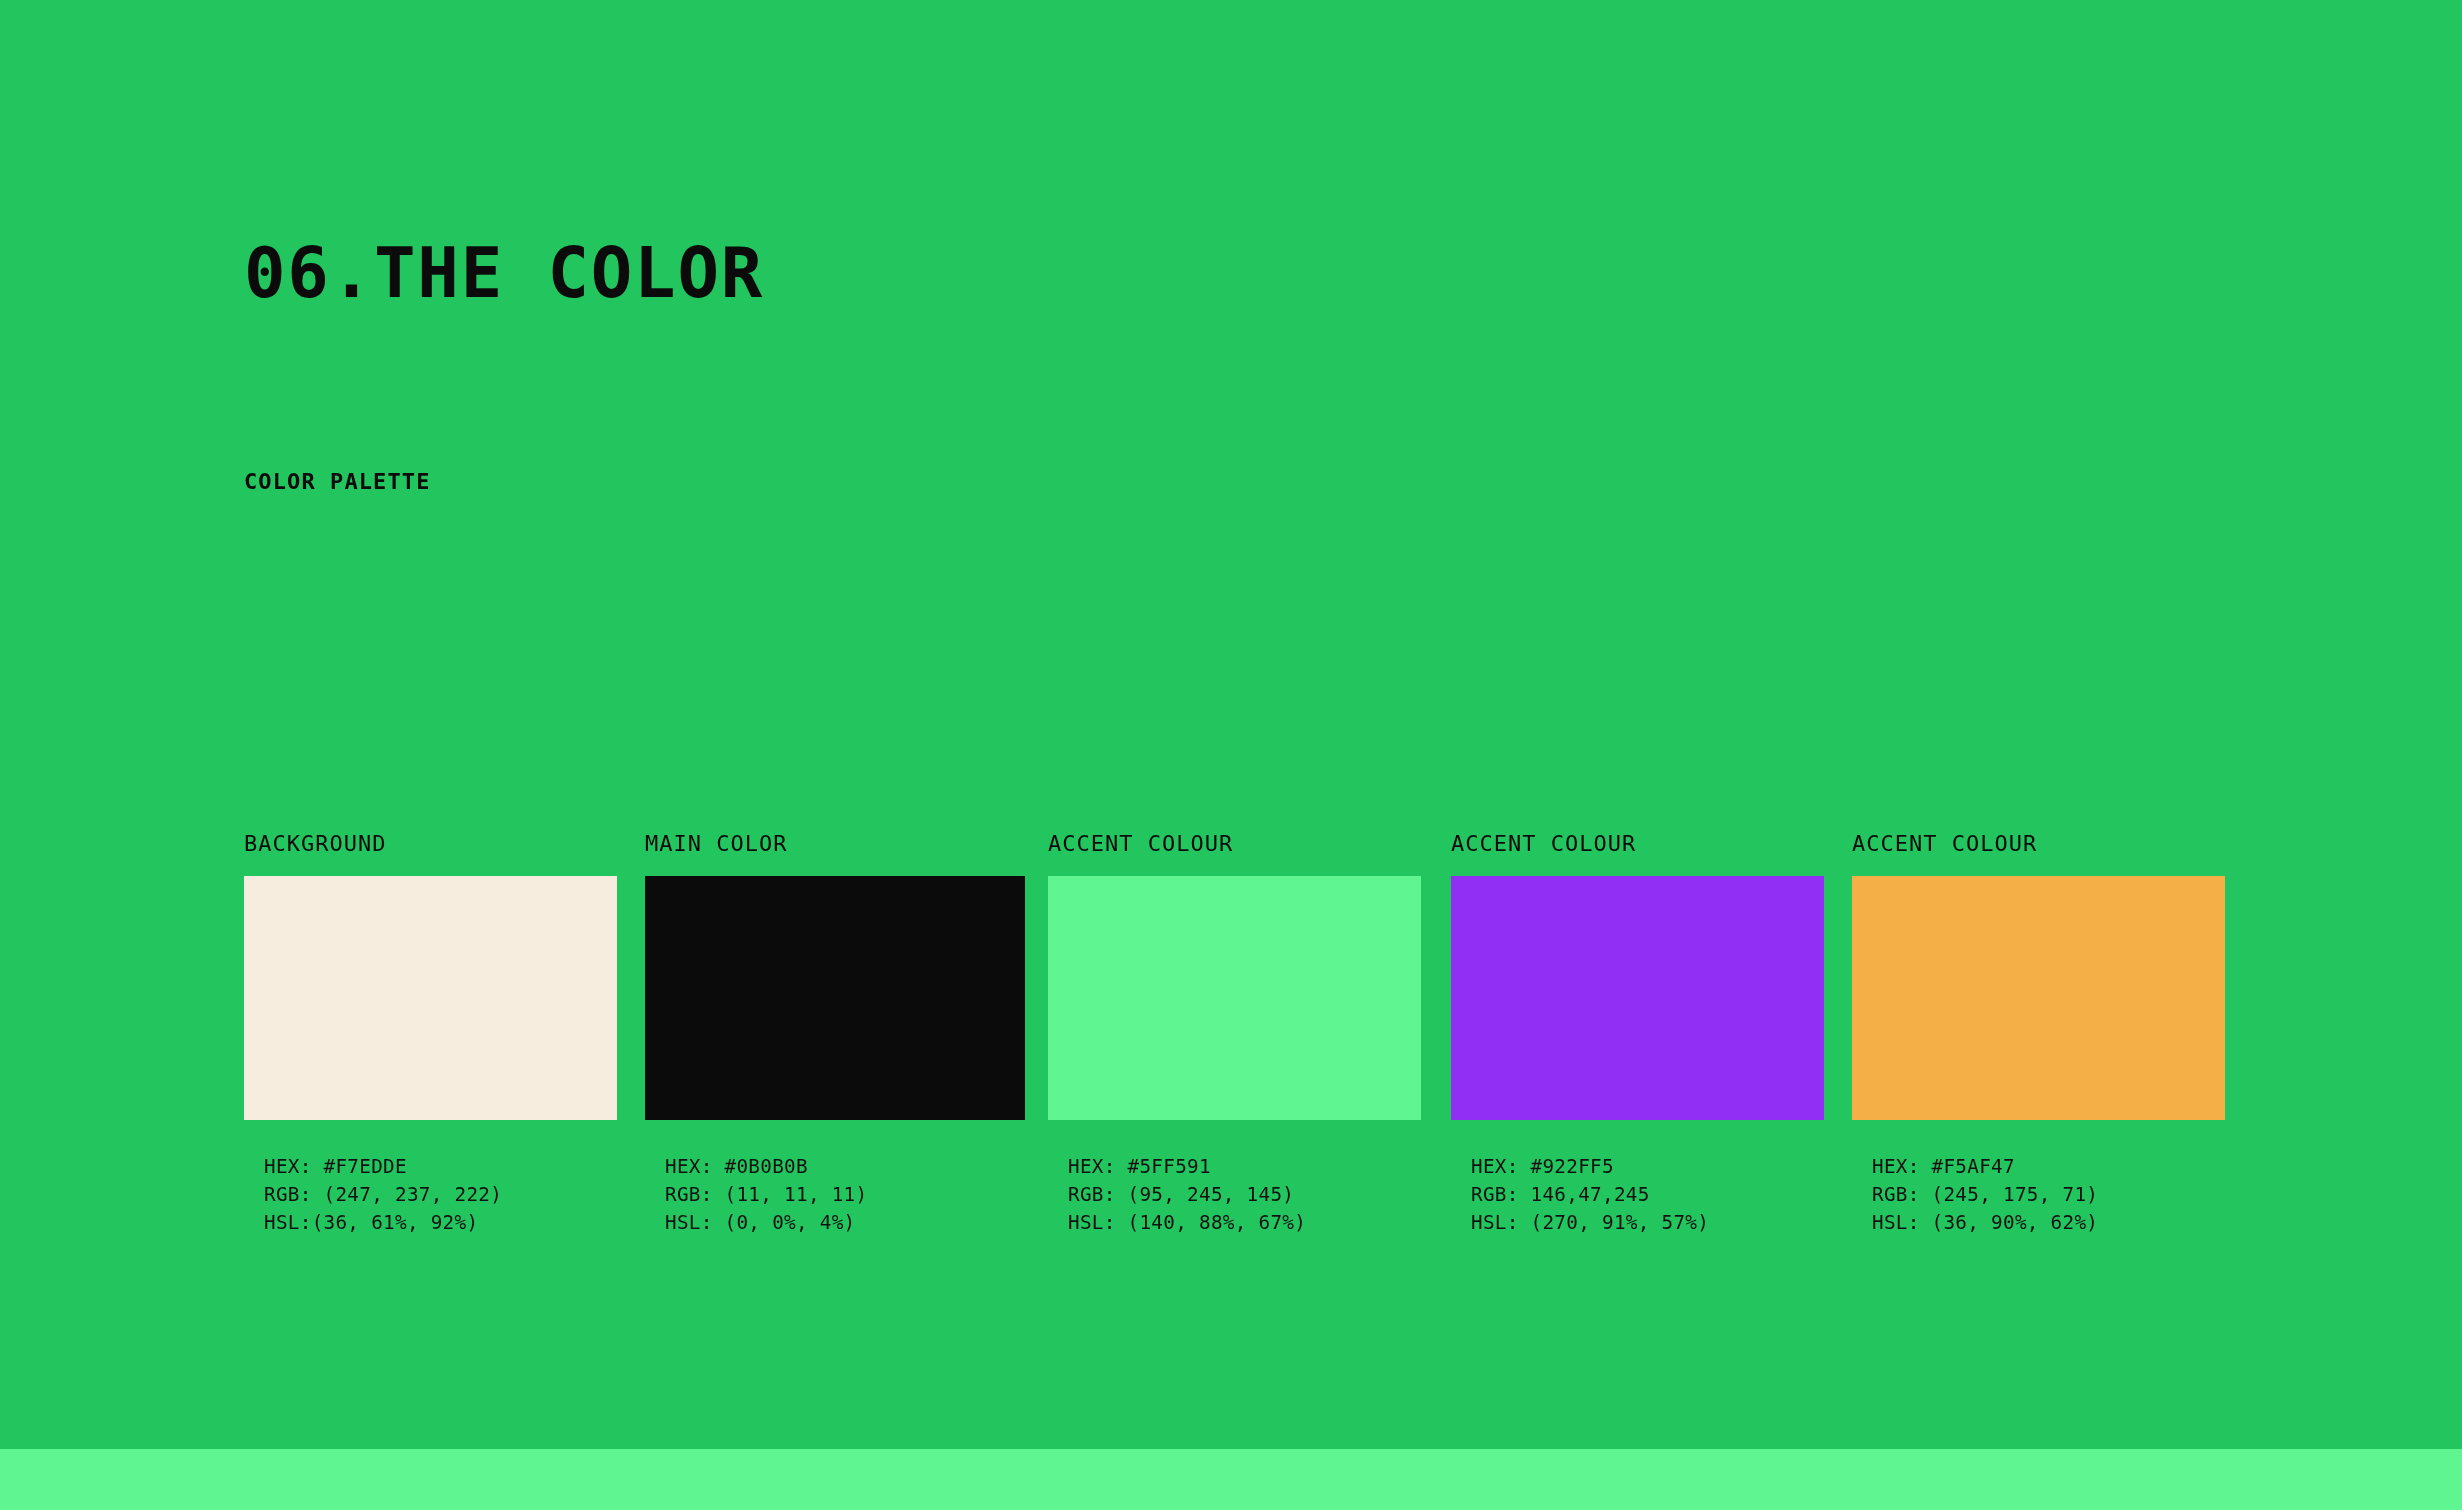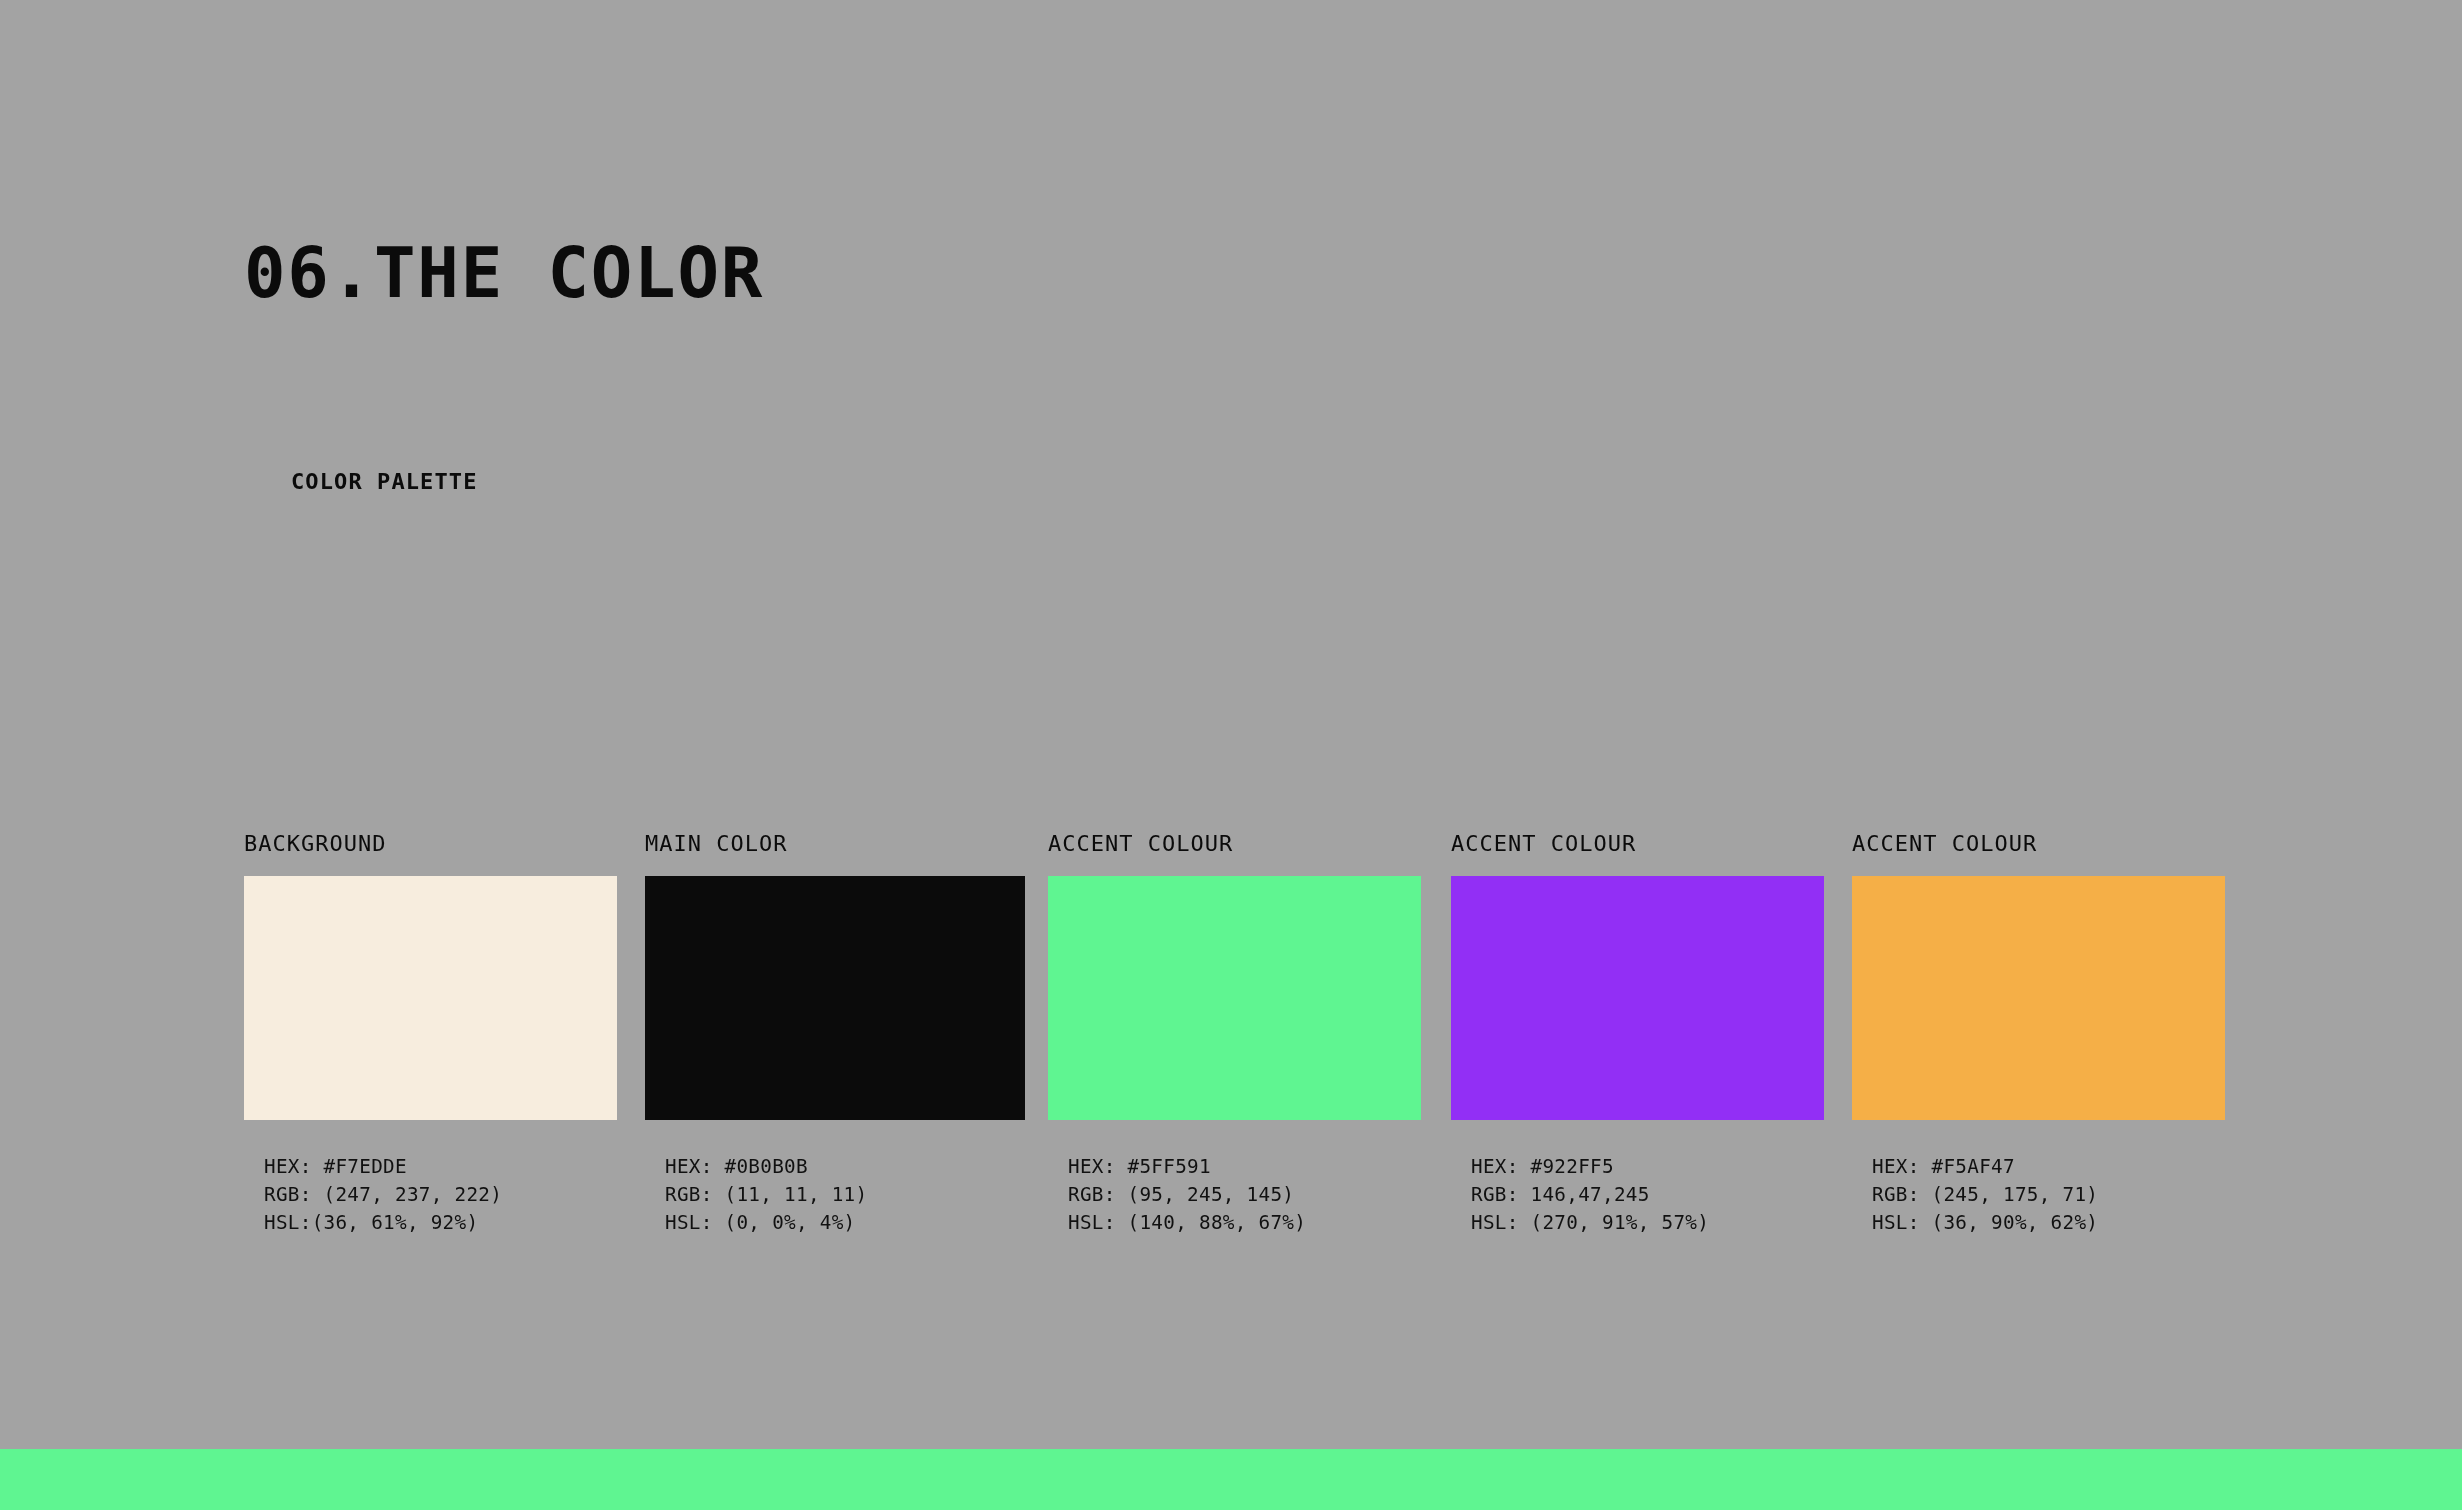--- a/index.html
+++ b/index.html
@@ -44,21 +44,20 @@
     position: absolute;
     left: 244px;
     top: 469px;
     font-family: "DejaVu Sans Mono", "Liberation Mono", monospace;
     font-weight: 700;
     font-size: 22px;
     line-height: 26px;
     letter-spacing: 1.1px;
     color: #0b0b0b;
     white-space: pre;
-    margin-left: 47px;
   }
 
   
   .body-copy {
     position: absolute;
     left: 244px;
     top: 550px;
     width: 1134px;
     font-family: "DejaVu Sans Mono", "Liberation Mono", monospace;
     font-weight: 400;
@@ -131,21 +130,21 @@
     position: absolute;
     left: 0;
     top: 1449px;
     width: 2462px;
     height: 62px;
   }
 </style>
 </head>
 <body>
 
-<div class="page" style="background-color: #a3a3a3;">
+<div class="page" style="background-color: #22c55e;">
 
   <div class="page-title">06.THE COLOR</div>
 
   <div class="section-heading">COLOR PALETTE</div>
 
 
   <div class="palette">
 
     <div class="swatch-col swatch-col-0">
       <div class="swatch-label">BACKGROUND</div>

